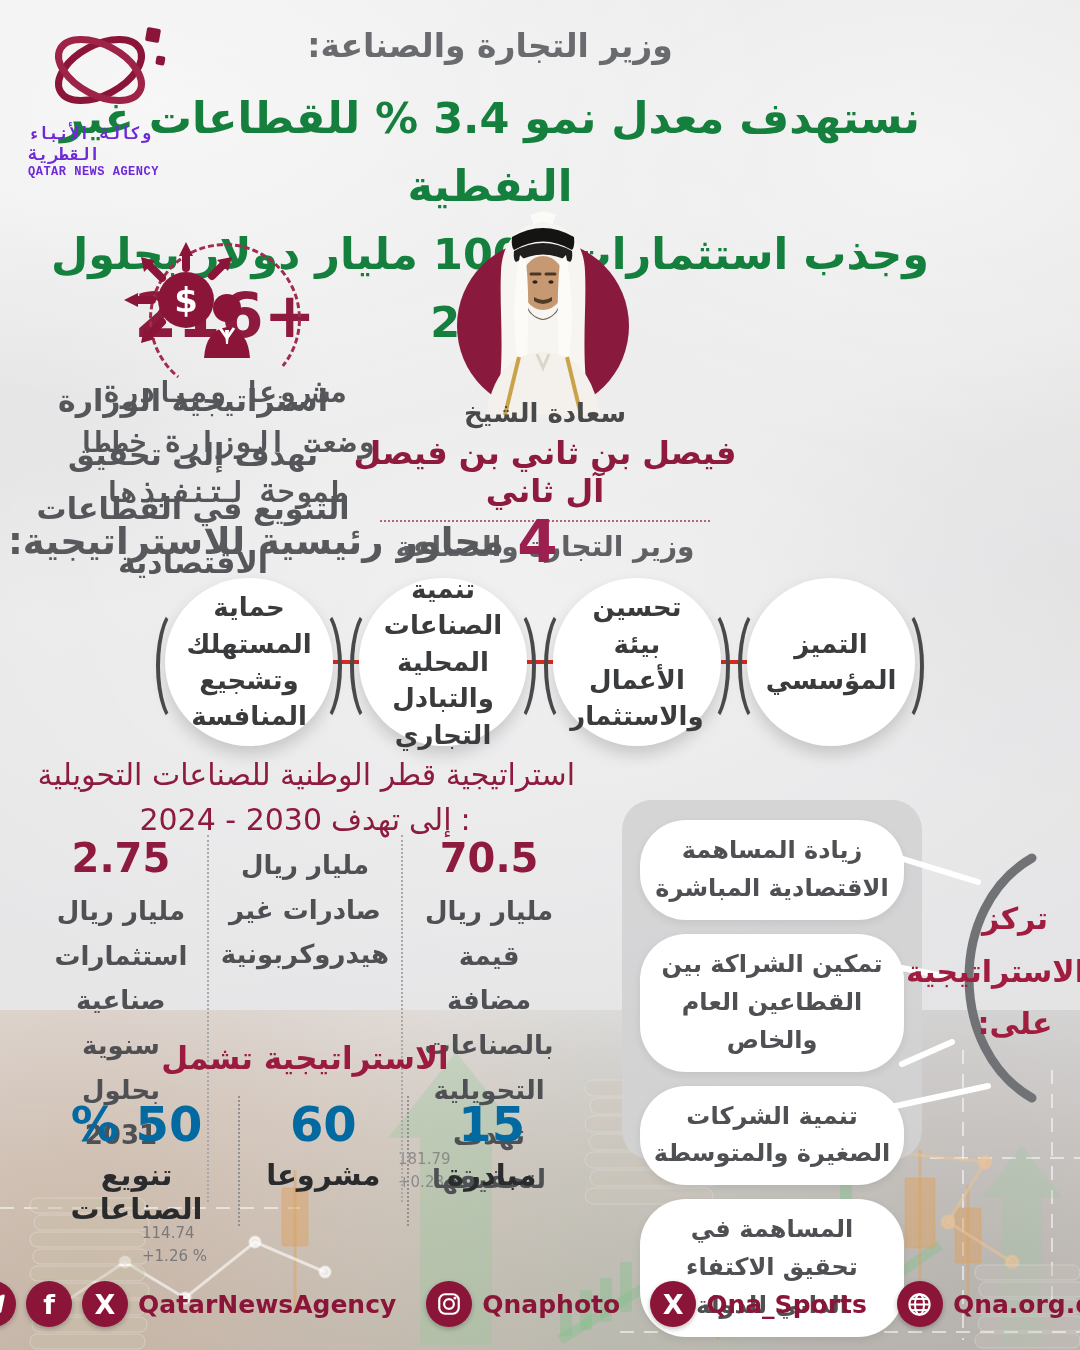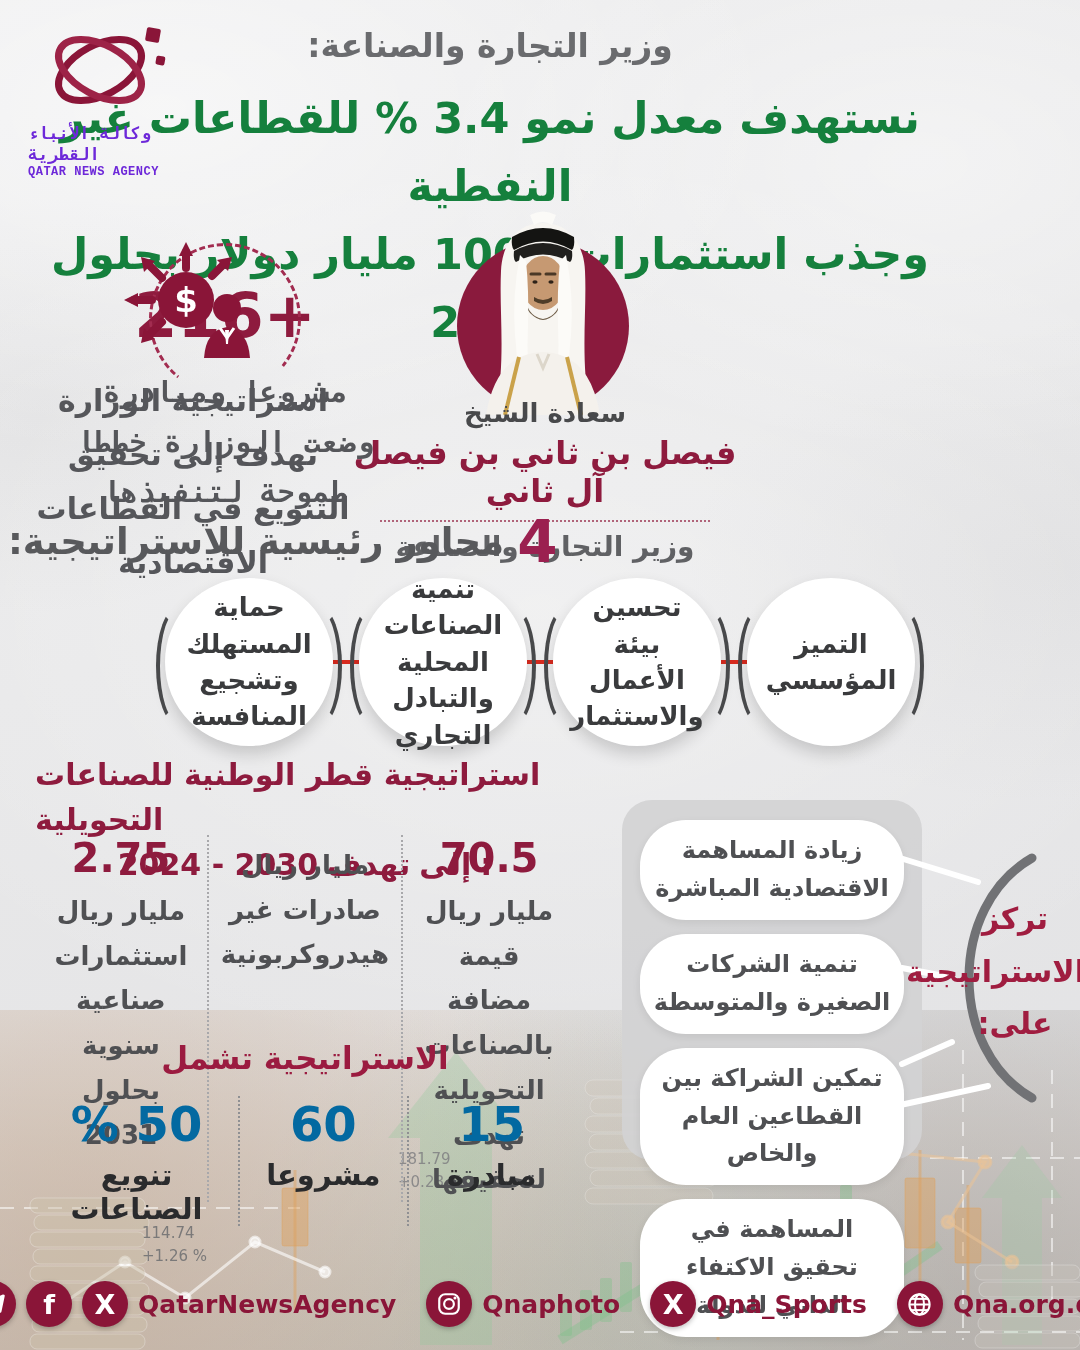--- a/index.html
+++ b/index.html
@@ -62,22 +62,22 @@
   .pillar{flex:none;width:168px;height:168px;background:#fff;border-radius:50%;
     box-shadow:0 8px 16px rgba(0,0,0,.16);display:flex;align-items:center;justify-content:center;
     text-align:center;font-size:26px;font-weight:700;color:#3a3b3d;line-height:1.4;
     padding:0 14px;position:relative;z-index:1;}
   .pillar::before{content:"";position:absolute;right:-9px;top:17%;width:36px;height:66%;
     border:4px solid transparent;border-right-color:#48494b;border-radius:50%;}
   .pillar::after{content:"";position:absolute;left:-9px;top:17%;width:36px;height:66%;
     border:4px solid transparent;border-left-color:#48494b;border-radius:50%;}
   .plink{align-self:center;height:4px;background:#d92b1f;flex:1;min-width:16px;z-index:0;}
   
-  .ms-head{position:absolute;left:35px;top:752px;width:540px;text-align:left;
-    color:#8e1b3e;font-size:30px;font-weight:700;line-height:1.5;}
+  .ms-head{position:absolute;left:35px;top:752px;width:540px;text-align:right;
+    color:#8e1b3e;font-size:30px;font-weight:400;line-height:1.5;}
   .ms-line2{direction:ltr;display:flex;justify-content:center;gap:9px;}
   .ms-stats{position:absolute;left:35px;top:835px;width:540px;display:flex;}
   .m-stat{padding:0 12px;text-align:center;}
   .m-stat.w1{flex:1.15;} .m-stat.w2{flex:.8;} .m-stat.w3{flex:1.15;}
   .m-stat + .m-stat{border-left:none;border-right:2px dotted #a8a8ab;}
   .m-val{font-size:40px;font-weight:800;color:#8e1b3e;direction:ltr;}
   .m-lbl{margin-top:8px;font-size:26px;font-weight:700;color:#4f5053;line-height:1.72;}
   
   .si-head{position:absolute;left:35px;top:1040px;width:540px;text-align:center;
     color:#9b1b40;font-size:31px;font-weight:800;}
@@ -338,22 +338,22 @@
       <div class="b-lbl">مشروعا</div>
     </div>
     <div class="b-stat wide">
       <div class="b-val">% 50</div>
       <div class="b-lbl">تنويع الصناعات</div>
     </div>
   </div>
 
   <div class="focus-panel">
     <div class="bubble">زيادة المساهمة الاقتصادية المباشرة</div>
+    <div class="bubble">تمكين الشراكة بين القطاعين العام والخاص</div>
     <div class="bubble">تنمية الشركات الصغيرة والمتوسطة</div>
-    <div class="bubble">تمكين الشراكة بين القطاعين العام والخاص</div>
     <div class="bubble">المساهمة في تحقيق الاكتفاء الذاتي للدولة</div>
   </div>
   <svg class="focus-links" width="200" height="330" viewBox="0 0 200 330">
     <g stroke="#ffffff" stroke-width="6" stroke-linecap="round">
       <line x1="60" y1="38" x2="138" y2="62"></line>
       <line x1="62" y1="148" x2="104" y2="156"></line>
       <line x1="62" y1="244" x2="112" y2="222"></line>
       <line x1="28" y1="292" x2="148" y2="266"></line>
     </g>
   </svg>

